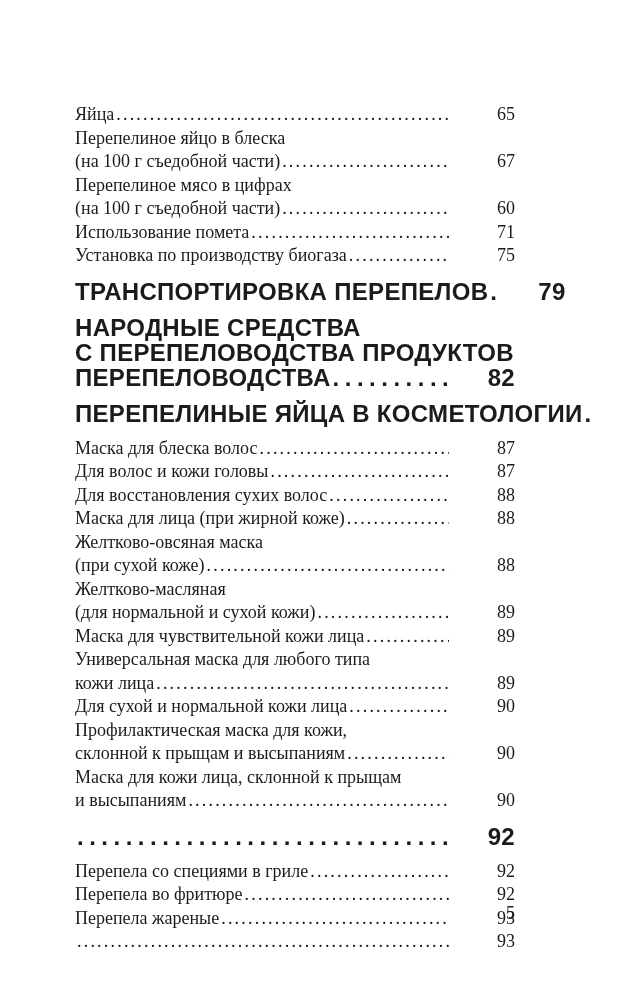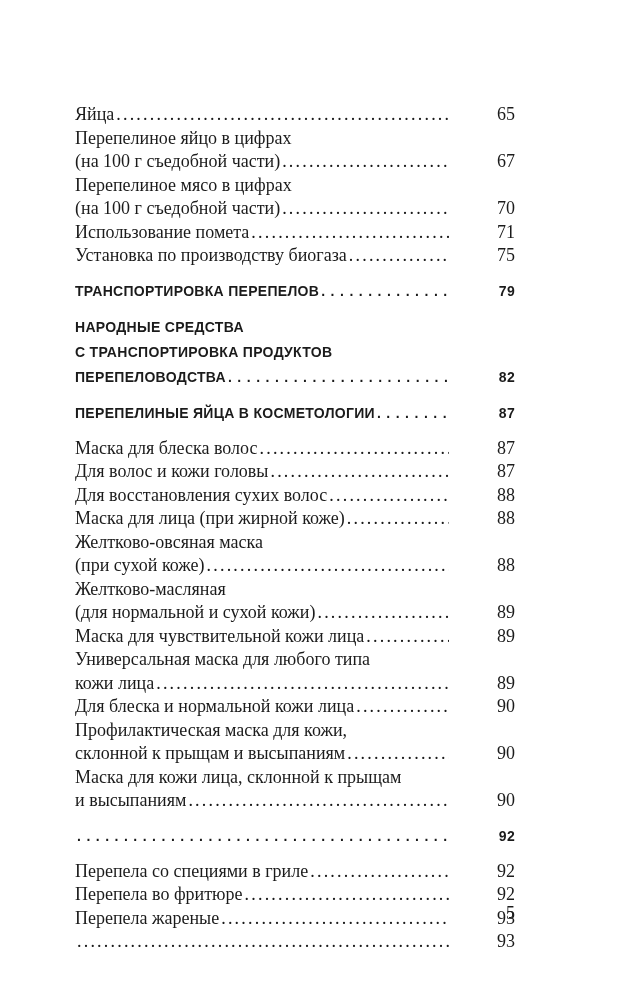--- a/index.html
+++ b/index.html
@@ -33,21 +33,21 @@
   .entry.normal .line {
     font-size: 18px;
     line-height: 23.5px;
   }
   .entry.heading {
     margin: 11px 0;
     font-family: "Liberation Sans", sans-serif;
     font-weight: bold;
   }
   .entry.heading .line {
-    font-size: 14px;
+    font-size: 24px;
     line-height: 25px;
     letter-spacing: 0.3px;
   }
   .txt {
     white-space: nowrap;
   }
   .dots {
     flex: 1 1 auto;
     overflow: hidden;
     white-space: nowrap;
@@ -84,36 +84,36 @@
     <div>
         <div class="entry normal">
           <div class="line">
             <span class="txt">Яйца</span>
             <span class="dots"></span>
             <span class="pg">65</span>
           </div>
         </div>
         <div class="entry normal">
           <div class="line">
-            <span class="txt">Перепелиное яйцо в цифрах</span>
+            <span class="txt">Перепелиное яйцо в блеска</span>
           </div>
           <div class="line">
             <span class="txt">(на 100 г съедобной части)</span>
             <span class="dots"></span>
             <span class="pg">67</span>
           </div>
         </div>
         <div class="entry normal">
           <div class="line">
             <span class="txt">Перепелиное мясо в цифрах</span>
           </div>
           <div class="line">
             <span class="txt">(на 100 г съедобной части)</span>
             <span class="dots"></span>
-            <span class="pg">70</span>
+            <span class="pg">60</span>
           </div>
         </div>
         <div class="entry normal">
           <div class="line">
             <span class="txt">Использование помета</span>
             <span class="dots"></span>
             <span class="pg">71</span>
           </div>
         </div>
         <div class="entry normal">
@@ -128,21 +128,21 @@
             <span class="txt">ТРАНСПОРТИРОВКА ПЕРЕПЕЛОВ</span>
             <span class="dots"></span>
             <span class="pg">79</span>
           </div>
         </div>
         <div class="entry heading">
           <div class="line">
             <span class="txt">НАРОДНЫЕ СРЕДСТВА</span>
           </div>
           <div class="line">
-            <span class="txt">С ТРАНСПОРТИРОВКА ПРОДУКТОВ</span>
+            <span class="txt">С ПЕРЕПЕЛОВОДСТВА ПРОДУКТОВ</span>
           </div>
           <div class="line">
             <span class="txt">ПЕРЕПЕЛОВОДСТВА</span>
             <span class="dots"></span>
             <span class="pg">82</span>
           </div>
         </div>
         <div class="entry heading">
           <div class="line">
             <span class="txt">ПЕРЕПЕЛИНЫЕ ЯЙЦА В КОСМЕТОЛОГИИ</span>
@@ -210,21 +210,21 @@
             <span class="txt">Универсальная маска для любого типа</span>
           </div>
           <div class="line">
             <span class="txt">кожи лица</span>
             <span class="dots"></span>
             <span class="pg">89</span>
           </div>
         </div>
         <div class="entry normal">
           <div class="line">
-            <span class="txt">Для блеска и нормальной кожи лица</span>
+            <span class="txt">Для сухой и нормальной кожи лица</span>
             <span class="dots"></span>
             <span class="pg">90</span>
           </div>
         </div>
         <div class="entry normal">
           <div class="line">
             <span class="txt">Профилактическая маска для кожи,</span>
           </div>
           <div class="line">
             <span class="txt">склонной к прыщам и высыпаниям</span>

